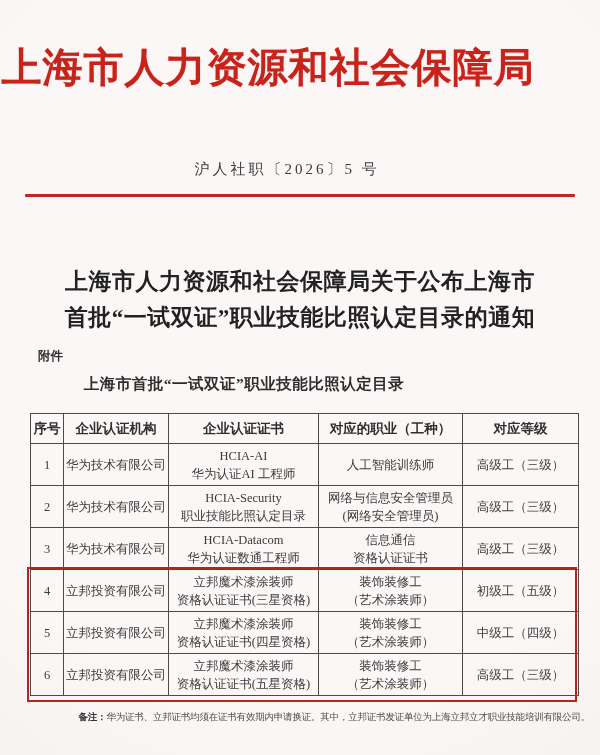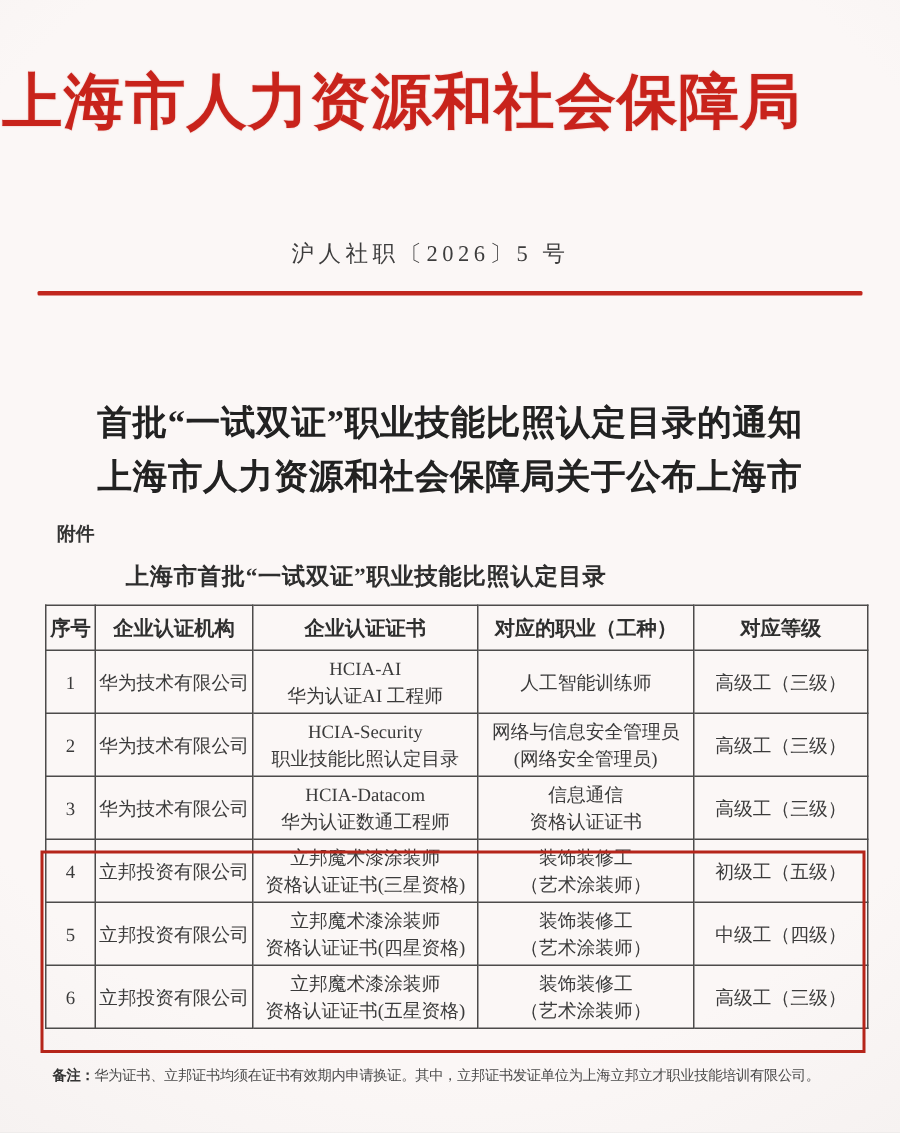--- a/index.html
+++ b/index.html
@@ -63,21 +63,21 @@
     position: absolute;
     top: 374px; left: 0; width: 488px;
     text-align: center;
     font-size: 15.5px;
     font-weight: bold;
     color: #2e2e2e;
     letter-spacing: 0.5px;
   }
   table.catalog {
     position: absolute;
-    top: 403px; left: 30px;
+    top: 413px; left: 30px;
     width: 548px;
     border-collapse: collapse;
     table-layout: fixed;
     font-size: 12.5px;
     color: #3b3b3b;
   }
   table.catalog td, table.catalog th {
     border: 1.6px solid #4c4b4a;
     text-align: center;
     vertical-align: middle;
@@ -101,37 +101,38 @@
     border: 2.5px solid #b5251a;
     pointer-events: none;
   }
   .footnote {
     position: absolute;
     top: 711px; left: 35px; width: 555px;
     font-size: 9.5px;
     letter-spacing: -0.2px;
     color: #4a4a4a;
     white-space: nowrap;
+    text-align: right;
   }
   .footnote b { font-weight: bold; color: #333; }
 </style>
 </head>
 <body>
 
 <div class="page">
 
   <div class="org-title">上海市人力资源和社会保障局</div>
 
   <div class="doc-number">沪人社职〔2026〕5 号</div>
 
   <div class="red-rule"></div>
 
   <div class="notice-title">
+    <span class="cell-line">上海市人力资源和社会保障局关于公布上海市</span>
     <span class="cell-line">首批“一试双证”职业技能比照认定目录的通知</span>
-    <span class="cell-line">上海市人力资源和社会保障局关于公布上海市</span>
   </div>
 
   <div class="attachment-label">附件</div>
 
   <div class="table-title">上海市首批“一试双证”职业技能比照认定目录</div>
 
   <table class="catalog">
     <colgroup>
       <col style="width:33px">
         <col style="width:105px">

